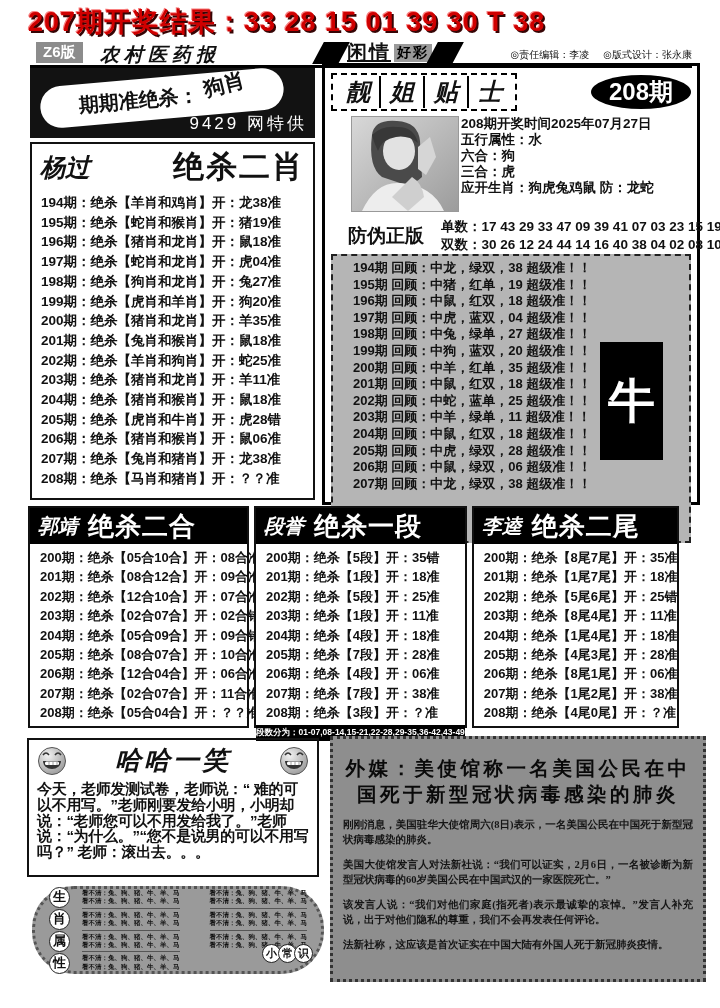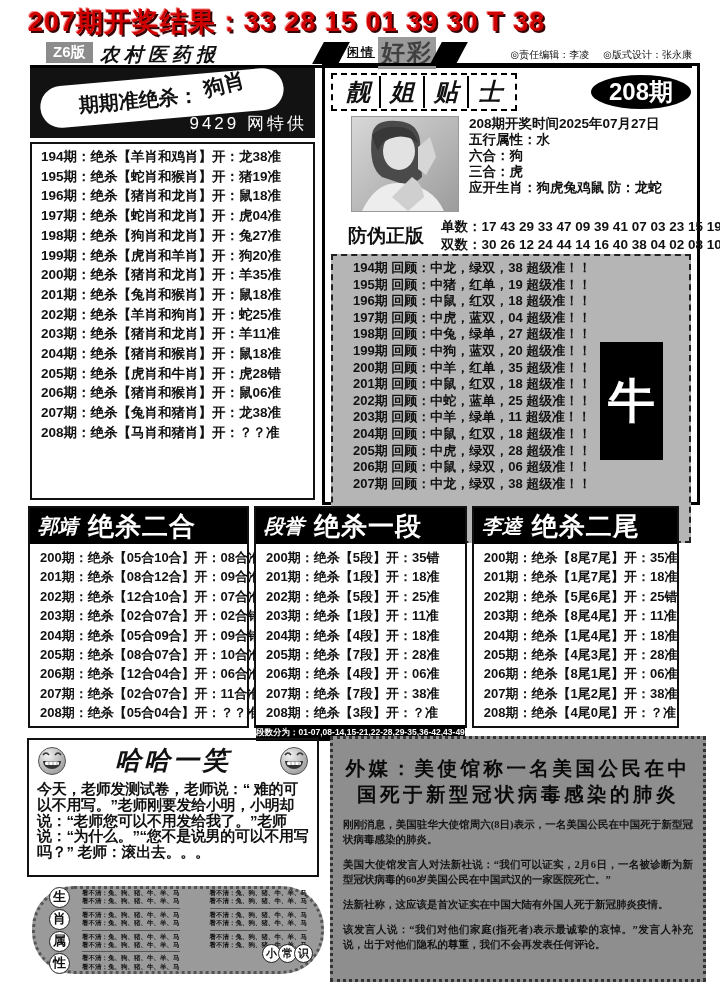--- a/index.html
+++ b/index.html
@@ -6,30 +6,30 @@
   body{width:720px;height:1008px;position:relative;background:#fff;overflow:hidden;
        font-family:"Liberation Sans","DejaVu Sans",sans-serif;color:#111;}
   .abs{position:absolute;}
 
   
   #banner{left:28px;top:4px;font-size:27px;font-weight:900;color:#cf0000;letter-spacing:1px;
           text-shadow:2px 2px 0 #360505,-1px -1px 0 #f98080;white-space:nowrap;}
 
   
   #masthead{left:30px;top:42px;width:662px;height:23px;border-bottom:3px solid #000;}
-  .edition{position:absolute;left:16px;top:0;background:#8c8c8c;color:#fff;font-weight:900;
+  .edition{position:absolute;left:6px;top:0;background:#8c8c8c;color:#fff;font-weight:900;
            font-size:15px;padding:1px 7px;}
   .paper-name{position:absolute;left:70px;top:0;font-family:"Liberation Serif",serif;font-style:italic;
               font-weight:700;font-size:19px;letter-spacing:5px;white-space:nowrap;}
   .band{position:absolute;left:288px;top:0;height:21px;display:flex;align-items:center;}
   .band-black{width:26px;height:22px;background:#000;transform:skewX(-28deg);}
   .outline-b{color:#fff;text-shadow:-1px -1px 0 #000,1px -1px 0 #000,-1px 1px 0 #000,1px 1px 0 #000,0 1px 0 #000,0 -1px 0 #000,1px 0 0 #000,-1px 0 0 #000;}
   .outline-w{color:#111;text-shadow:-1px -1px 0 #fff,1px -1px 0 #fff,-1px 1px 0 #fff,1px 1px 0 #fff,0 1px 0 #fff,0 -1px 0 #fff,1px 0 0 #fff,-1px 0 0 #fff;}
-  .band-t1{font-size:12px;font-weight:900;padding:0 3px;letter-spacing:2px;text-decoration:underline;}
-  .band-t2{font-size:24px;font-weight:900;background:#9a9a9a;color:#404040;padding:0 3px;letter-spacing:2px;}
+  .band-t1{font-size:20px;font-weight:900;padding:0 3px;letter-spacing:2px;text-decoration:underline;}
+  .band-t2{font-size:14px;font-weight:900;background:#9a9a9a;color:#000000;padding:0 3px;letter-spacing:2px;}
   .credits{position:absolute;right:0;top:6px;font-size:10px;display:flex;gap:14px;white-space:nowrap;}
 
   
   #slogan-box{left:30px;top:68px;width:285px;height:70px;background:#121212;}
   .pill{position:absolute;left:10px;top:9px;width:244px;height:42px;background:#fff;border-radius:24px;
         transform:rotate(-5deg);display:flex;align-items:center;justify-content:center;font-weight:900;}
   .pill-label{font-size:20px;}
   .pill-value{font-size:21px;margin-left:5px;display:inline-block;transform:translateY(-8px) rotate(-9deg);}
   .provider{position:absolute;right:8px;bottom:3px;color:#fff;font-family:Liberation Sans, sans-serif;
             font-size:17px;letter-spacing:3px;}
@@ -45,21 +45,21 @@
   
   #tips-frame{left:322px;top:63px;width:378px;height:442px;border:3px solid #000;box-sizing:border-box;
               padding:5px 6px 0 6px;}
   .tips-top{display:flex;align-items:center;margin:2px 0 5px 0;}
   .tips-title{border:2px dashed #000;display:flex;align-items:center;padding:1px 4px;}
   .tips-char{font-size:24px;font-weight:700;font-style:italic;font-family:"Liberation Serif",serif;
              padding:0 9px;border-right:2px solid #000;}
   .tips-title .tips-char:last-child{border-right:none;}
   .issue-oval{margin-left:auto;background:#000;color:#fff;font-weight:900;font-size:24px;width:100px;
               height:34px;border-radius:50%;display:flex;align-items:center;justify-content:center;}
-  .tips-info{display:flex;gap:10px;padding-left:20px;}
+  .tips-info{display:flex;gap:2px;padding-left:20px;}
   .photo{width:106px;height:94px;flex:0 0 auto;border:1px solid #999;background:#c8c8c8;}
   .info-lines .row{font-size:13.5px;line-height:16px;}
   .tips-nums{display:flex;align-items:center;margin-top:6px;}
   .antifake{font-size:19px;font-weight:700;width:110px;text-align:center;flex:0 0 auto;}
   .numcol .row{font-size:13.5px;line-height:18px;}
   #review-box{background:#b5b5b5;border:2px dashed #222;height:289px;position:relative;
               padding:4px 0 0 20px;box-sizing:border-box;}
   .rev-row{font-size:13px;font-weight:700;line-height:16.6px;white-space:nowrap;}
   .ox-box{position:absolute;right:26px;top:86px;width:63px;height:118px;background:#000;color:#fff;
           display:flex;align-items:center;justify-content:center;font-size:47px;font-weight:700;}
@@ -127,20 +127,24 @@
 
 <div id="slogan-box" class="abs">
   <div class="pill">
     <span class="pill-label">期期准绝杀：</span>
     <span class="pill-value">狗肖</span>
   </div>
   <div class="provider">9429 网特供</div>
 </div>
 
 <div id="kill-two" class="abs">
+  <div class="box-hd">
+    <span class="author-script">杨过</span>
+    <span class="hd-title">绝杀二肖</span>
+  </div>
   <div class="rows">
       <div class="row">194期：绝杀【羊肖和鸡肖】开：龙38准</div>
       <div class="row">195期：绝杀【蛇肖和猴肖】开：猪19准</div>
       <div class="row">196期：绝杀【猪肖和龙肖】开：鼠18准</div>
       <div class="row">197期：绝杀【蛇肖和龙肖】开：虎04准</div>
       <div class="row">198期：绝杀【狗肖和龙肖】开：兔27准</div>
       <div class="row">199期：绝杀【虎肖和羊肖】开：狗20准</div>
       <div class="row">200期：绝杀【猪肖和龙肖】开：羊35准</div>
       <div class="row">201期：绝杀【兔肖和猴肖】开：鼠18准</div>
       <div class="row">202期：绝杀【羊肖和狗肖】开：蛇25准</div>
@@ -332,16 +336,16 @@
       <div class="z-badge-circle">常</div>
       <div class="z-badge-circle">识</div>
     </div>
 </div>
 
 <div id="news-box" class="abs">
   <div class="news-hd">外媒：美使馆称一名美国公民在中国死于新型冠状病毒感染的肺炎</div>
   <div class="news-body">
       <div class="news-p">刚刚消息，美国驻华大使馆周六(8日)表示，一名美国公民在中国死于新型冠状病毒感染的肺炎。</div>
       <div class="news-p">美国大使馆发言人对法新社说：“我们可以证实，2月6日，一名被诊断为新型冠状病毒的60岁美国公民在中国武汉的一家医院死亡。”</div>
+      <div class="news-p">该发言人说：“我们对他们家庭(指死者)表示最诚挚的哀悼。”发言人补充说，出于对他们隐私的尊重，我们不会再发表任何评论。</div>
       <div class="news-p">法新社称，这应该是首次证实在中国大陆有外国人死于新冠肺炎疫情。</div>
-      <div class="news-p">该发言人说：“我们对他们家庭(指死者)表示最诚挚的哀悼。”发言人补充说，出于对他们隐私的尊重，我们不会再发表任何评论。</div>
     </div>
 </div>
 
 </body></html>

